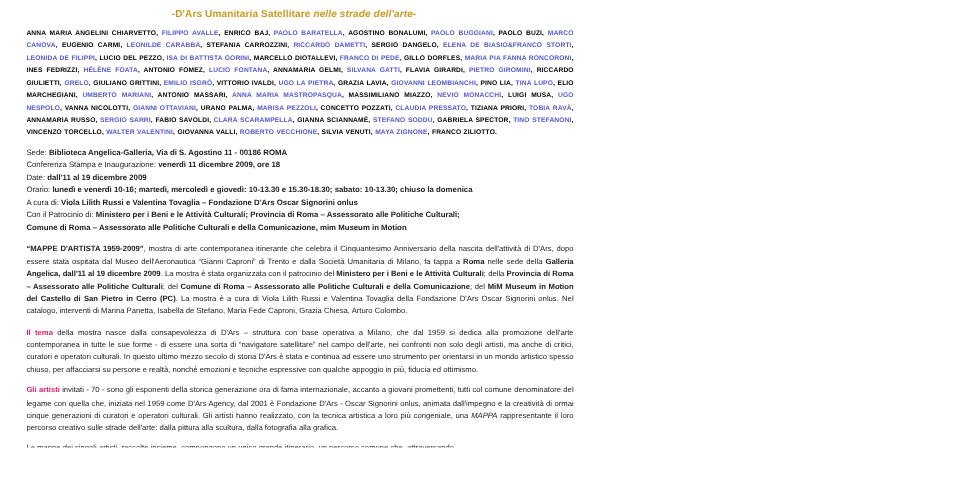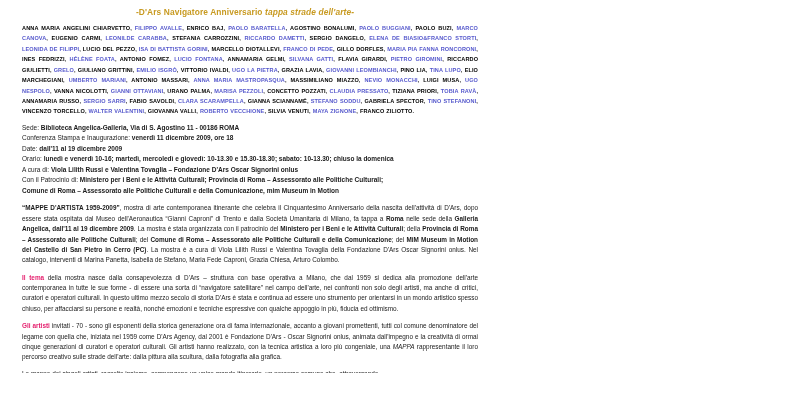--- a/index.html
+++ b/index.html
@@ -94,21 +94,21 @@
     text-align: justify;
     color: #1a1a1a;
   }
 </style>
 </head>
 <body>
 
 <div id="page">
 
   <div class="title-bar">
-    <span class="title-text"><span>-D'Ars Navigatore Anniversario </span><span class="ital">tappa strade dell'arte-</span></span>
+    <span class="title-text"><span>-D'Ars Umanitaria Satellitare </span><span class="ital">nelle strade dell'arte-</span></span>
   </div>
 
   <div class="artists" id="artist-list"><span class="k">ANNA MARIA ANGELINI CHIARVETTO</span><span class="k">, </span><span class="v">FILIPPO AVALLE</span><span class="k">, </span><span class="k">ENRICO BAJ</span><span class="k">, </span><span class="v">PAOLO BARATELLA</span><span class="k">, </span><span class="k">AGOSTINO BONALUMI</span><span class="k">, </span><span class="v">PAOLO BUGGIANI</span><span class="k">, </span><span class="k">PAOLO BUZI</span><span class="k">, </span><span class="v">MARCO CANOVA</span><span class="k">, </span><span class="k">EUGENIO CARMI</span><span class="k">, </span><span class="v">LEONILDE CARABBA</span><span class="k">, </span><span class="k">STEFANIA CARROZZINI</span><span class="k">, </span><span class="v">RICCARDO DAMETTI</span><span class="k">, </span><span class="k">SERGIO DANGELO</span><span class="k">, </span><span class="v">ELENA DE BIASIO&amp;FRANCO STORTI</span><span class="k">, </span><span class="v">LEONIDA DE FILIPPI</span><span class="k">, </span><span class="k">LUCIO DEL PEZZO</span><span class="k">, </span><span class="v">ISA DI BATTISTA GORINI</span><span class="k">, </span><span class="k">MARCELLO DIOTALLEVI</span><span class="k">, </span><span class="v">FRANCO DI PEDE</span><span class="k">, </span><span class="k">GILLO DORFLES</span><span class="k">, </span><span class="v">MARIA PIA FANNA RONCORONI</span><span class="k">, </span><span class="k">INES FEDRIZZI</span><span class="k">, </span><span class="v">HÉLÈNE FOATA</span><span class="k">, </span><span class="k">ANTONIO FOMEZ</span><span class="k">, </span><span class="v">LUCIO FONTANA</span><span class="k">, </span><span class="k">ANNAMARIA GELMI</span><span class="k">, </span><span class="v">SILVANA GATTI</span><span class="k">, </span><span class="k">FLAVIA GIRARDI</span><span class="k">, </span><span class="v">PIETRO GIROMINI</span><span class="k">, </span><span class="k">RICCARDO GIULIETTI</span><span class="k">, </span><span class="v">GRELO</span><span class="k">, </span><span class="k">GIULIANO GRITTINI</span><span class="k">, </span><span class="v">EMILIO ISGRÒ</span><span class="k">, </span><span class="k">VITTORIO IVALDI</span><span class="k">, </span><span class="v">UGO LA PIETRA</span><span class="k">, </span><span class="k">GRAZIA LAVIA</span><span class="k">, </span><span class="v">GIOVANNI LEOMBIANCHI</span><span class="k">, </span><span class="k">PINO LIA</span><span class="k">, </span><span class="v">TINA LUPO</span><span class="k">, </span><span class="k">ELIO MARCHEGIANI</span><span class="k">, </span><span class="v">UMBERTO MARIANI</span><span class="k">, </span><span class="k">ANTONIO MASSARI</span><span class="k">, </span><span class="v">ANNA MARIA MASTROPASQUA</span><span class="k">, </span><span class="k">MASSIMILIANO MIAZZO</span><span class="k">, </span><span class="v">NEVIO MONACCHI</span><span class="k">, </span><span class="k">LUIGI MUSA</span><span class="k">, </span><span class="v">UGO NESPOLO</span><span class="k">, </span><span class="k">VANNA NICOLOTTI</span><span class="k">, </span><span class="v">GIANNI OTTAVIANI</span><span class="k">, </span><span class="k">URANO PALMA</span><span class="k">, </span><span class="v">MARISA PEZZOLI</span><span class="k">, </span><span class="k">CONCETTO POZZATI</span><span class="k">, </span><span class="v">CLAUDIA PRESSATO</span><span class="k">, </span><span class="k">TIZIANA PRIORI</span><span class="k">, </span><span class="v">TOBIA RAVÀ</span><span class="k">, </span><span class="k">ANNAMARIA RUSSO</span><span class="k">, </span><span class="v">SERGIO SARRI</span><span class="k">, </span><span class="k">FABIO SAVOLDI</span><span class="k">, </span><span class="v">CLARA SCARAMPELLA</span><span class="k">, </span><span class="k">GIANNA SCIANNAMÉ</span><span class="k">, </span><span class="v">STEFANO SODDU</span><span class="k">, </span><span class="k">GABRIELA SPECTOR</span><span class="k">, </span><span class="v">TINO STEFANONI</span><span class="k">, </span><span class="k">VINCENZO TORCELLO</span><span class="k">, </span><span class="v">WALTER VALENTINI</span><span class="k">, </span><span class="k">GIOVANNA VALLI</span><span class="k">, </span><span class="v">ROBERTO VECCHIONE</span><span class="k">, </span><span class="k">SILVIA VENUTI</span><span class="k">, </span><span class="v">MAYA ZIGNONE</span><span class="k">, </span><span class="k">FRANCO ZILIOTTO.</span></div>
 
   <div class="details">
     <div class="row"><span class="lbl">Sede: </span><b>Biblioteca Angelica-Galleria, Via di S. Agostino 11 - 00186 ROMA</b></div>
     <div class="row"><span class="lbl">Conferenza Stampa e Inaugurazione: </span><b>venerdì 11 dicembre 2009, ore 18</b></div>
     <div class="row"><span class="lbl">Date: </span><b>dall'11 al 19 dicembre 2009</b></div>
     <div class="row"><span class="lbl">Orario: </span><b>lunedì e venerdì 10-16; martedì, mercoledì e giovedì: 10-13.30 e 15.30-18.30; sabato: 10-13.30; chiuso la domenica</b></div>
     <div class="row"><span class="lbl">A cura di: </span><b>Viola Lilith Russi e Valentina Tovaglia – Fondazione D'Ars Oscar Signorini onlus</b></div>

